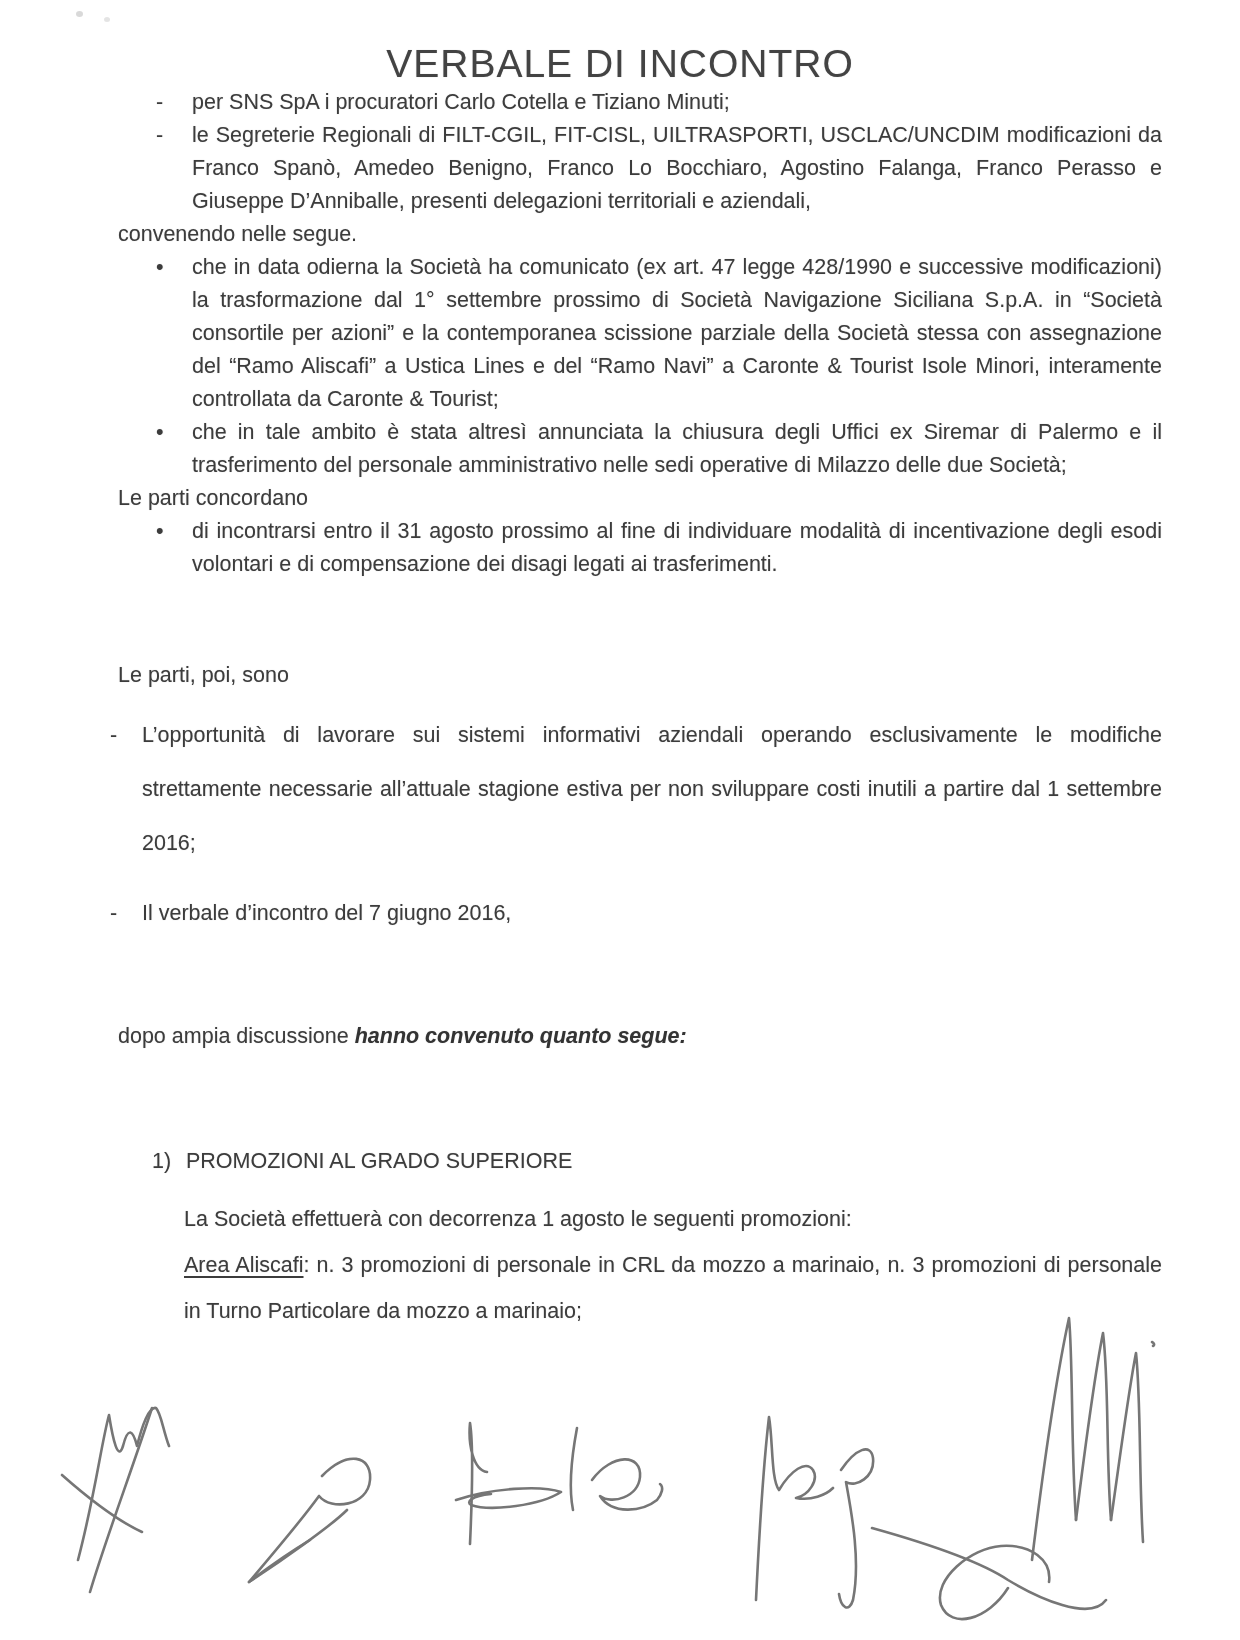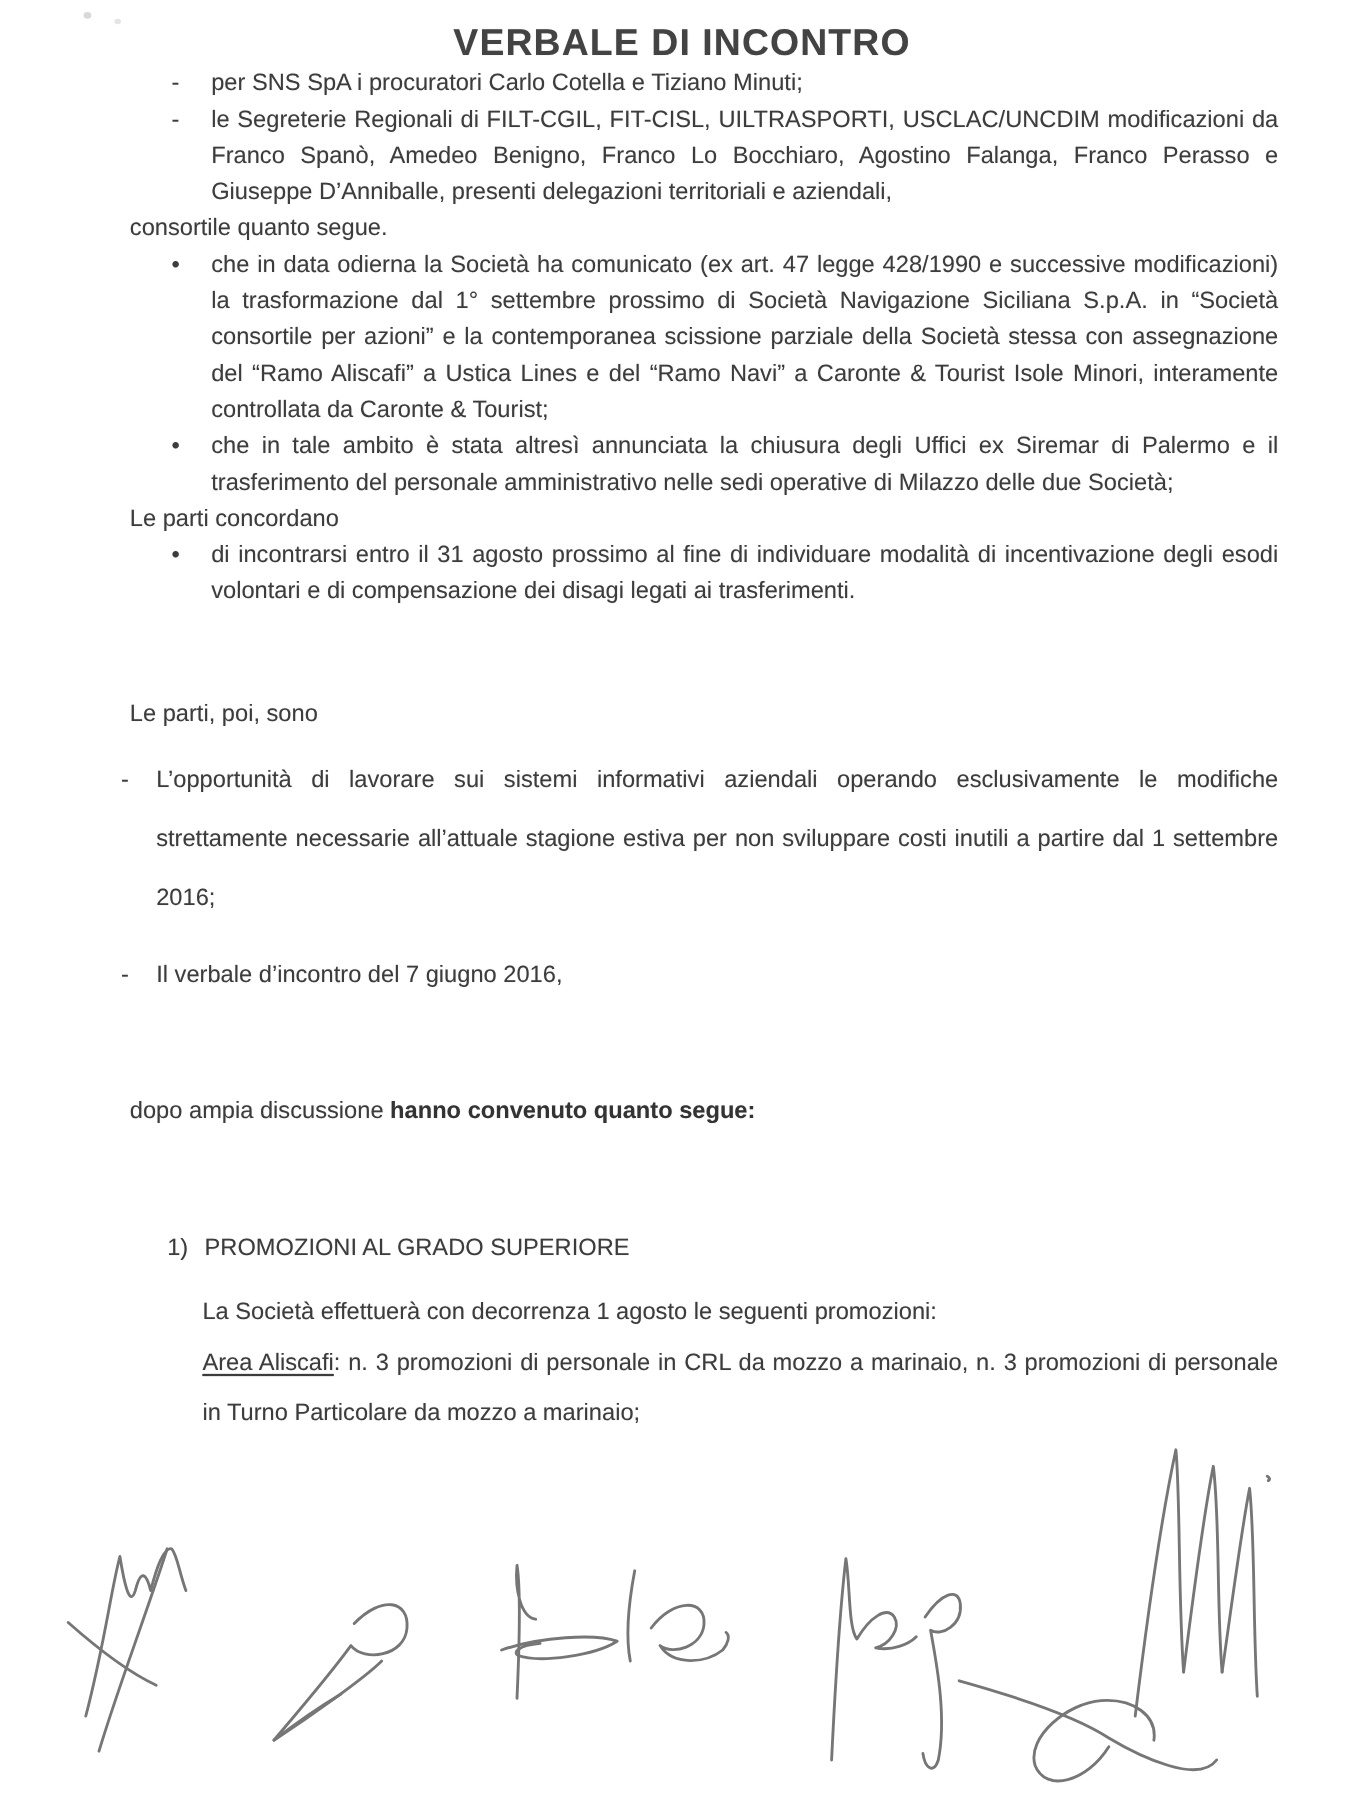--- a/index.html
+++ b/index.html
@@ -12,23 +12,23 @@
     color:#3c3c3c;
     overflow:hidden;
     text-shadow:0 0 1px rgba(90,90,90,.35);
   }
   .content{padding:0 78px 0 118px;}
   .speck{position:absolute;border-radius:50%;background:#d9d9d9;}
   .speck1{left:76px;top:11px;width:7px;height:6px;}
   .speck2{left:104px;top:17px;width:6px;height:5px;opacity:.7;}
 
   h1.doc-title{
-    margin:0;padding-top:20px;
+    margin:0;padding-top:42px;
     text-align:center;
-    font-size:34px;font-weight:700;
+    font-size:39px;font-weight:400;
     letter-spacing:1px;color:#434343;
   }
   p{margin:0;}
   .body-txt{font-size:21.5px;line-height:33px;}
   .lead{margin-top:26px;}
   .jp{text-align:justify;}
 
   
   .hang{display:flex;align-items:flex-start;}
   .hang .marker{flex:0 0 36px;text-align:left;padding-left:2px;}
@@ -45,21 +45,21 @@
   .dbl{line-height:54px;}
   .vista-item{margin-top:16px;}
   .vista .hang .marker{flex:0 0 32px;margin-left:-10px;}
   .vista .plain-dash{margin-left:-10px;}
 
   .sec1{margin-left:32px;}
   .sec1 .hang .marker{flex:0 0 34px;}
   .sec1-body{margin-left:66px;}
   .sec1-line{line-height:46px;}
   .ul{text-decoration:underline;text-underline-offset:4px;margin-top:37px;}
-  b,strong{font-weight:700;color:#333;}
+  b,strong{font-weight:700;color:#333;font-style:italic;}
 
   .signatures{
     position:absolute;left:0;top:1280px;
     width:1240px;height:360px;
     pointer-events:none;
   }
   .signatures path{fill:none;stroke:#767676;stroke-width:2.6;
     stroke-linecap:round;stroke-linejoin:round;}
 </style>
 </head>
@@ -77,21 +77,21 @@
     <div class="indent1">
       <div class="hang">
         <span class="marker">-</span>
         <span class="txt jp">per SNS SpA i procuratori Carlo Cotella e Tiziano Minuti;</span>
       </div>
       <div class="hang">
         <span class="marker">-</span>
         <span class="txt jp">le Segreterie Regionali di FILT-CGIL, FIT-CISL, UILTRASPORTI, USCLAC/UNCDIM modificazioni da Franco Spanò, Amedeo Benigno, Franco Lo Bocchiaro, Agostino Falanga, Franco Perasso e Giuseppe D’Anniballe, presenti delegazioni territoriali e aziendali,</span>
       </div>
     </div>
-    <p>consortile quanto segue.</p>
+    <p>convenendo nelle segue.</p>
 
     <div class="indent1">
       <div class="hang">
         <span class="marker">•</span>
         <span class="txt jp">che in data odierna la Società ha comunicato (ex art. 47 legge 428/1990 e successive modificazioni) la trasformazione dal 1° settembre prossimo di Società Navigazione Siciliana S.p.A. in “Società consortile per azioni” e la contemporanea scissione parziale della Società stessa con assegnazione del “Ramo Aliscafi” a Ustica Lines e del “Ramo Navi” a Caronte &amp; Tourist Isole Minori, interamente controllata da Caronte &amp; Tourist;</span>
       </div>
       <div class="hang">
         <span class="marker">•</span>
         <span class="txt jp">che in tale ambito è stata altresì annunciata la chiusura degli Uffici ex Siremar di Palermo e il trasferimento del personale amministrativo nelle sedi operative di Milazzo delle due Società;</span>
       </div>

